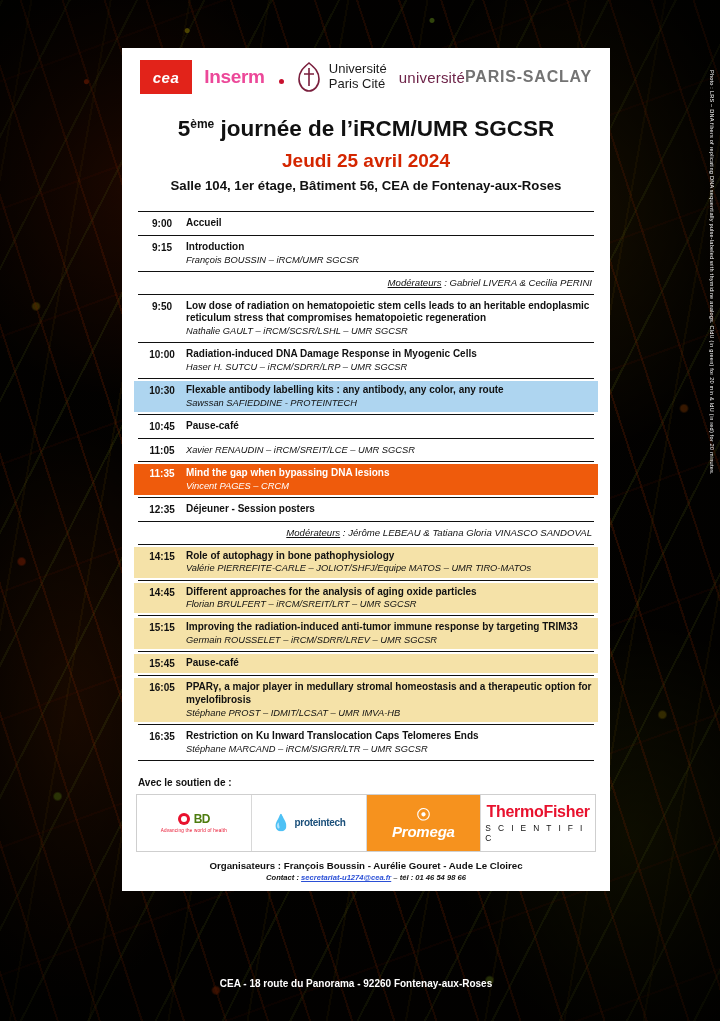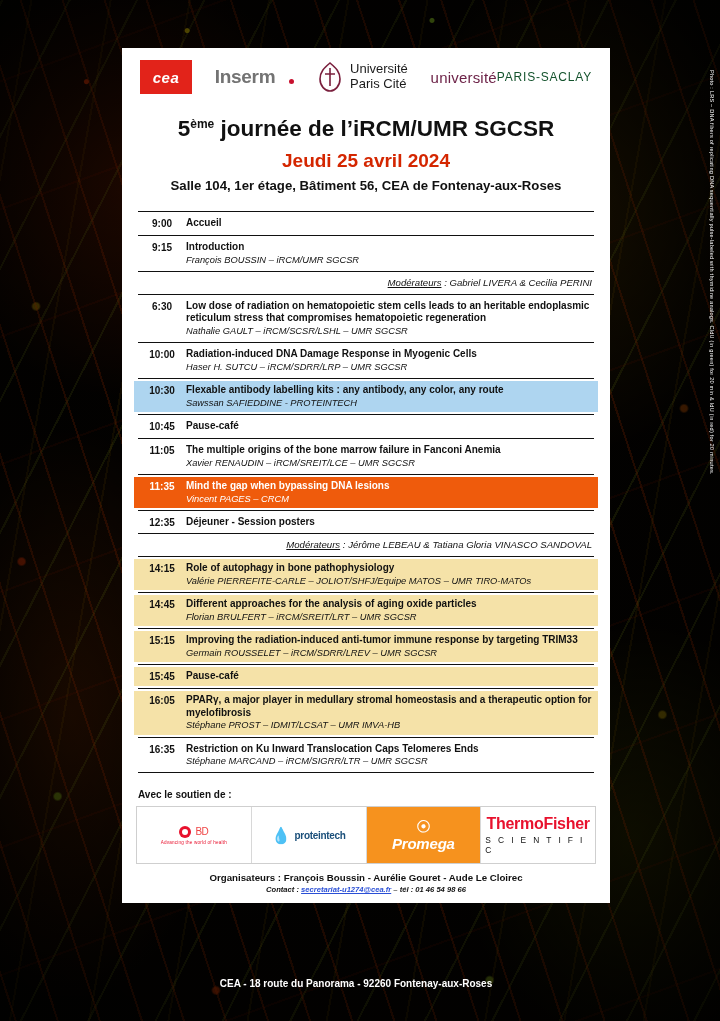--- a/index.html
+++ b/index.html
@@ -71,32 +71,32 @@
     gap:6px;
   }
   .logo { display:flex; align-items:center; }
   .logo-cea {
     width:52px; height:34px; background:#e2231a;
     display:flex; align-items:center; justify-content:center;
     color:#fff; font-size:15px; font-style:italic; font-weight:bold;
     letter-spacing:.5px;
   }
   .logo-inserm {
-    font-size:19px; font-weight:bold; color:#737373; letter-spacing:-.3px;
+    font-size:19px; font-weight:bold; color:#ec4899; letter-spacing:-.3px;
     display:flex; gap:14px;
   }
   .logo-inserm .dot { width:5px; height:5px; background:#c8102e; border-radius:50%; display:inline-block; margin-bottom:-9px;}
   .logo-upc { display:flex; align-items:center; gap:7px; }
   .upc-mark {
     width:26px; height:30px; color:#7a1f3d;
   }
   .upc-text { font-size:13px; line-height:1.12; color:#1b1b1b; font-weight:400; }
   .logo-ups { text-align:center; line-height:1.0; }
   .logo-ups .l1 { font-size:15px; color:#6d2348; letter-spacing:.2px; }
-  .logo-ups .l2 { font-size:12px; color:#14532d; font-weight:normal; letter-spacing:.8px; }
+  .logo-ups .l2 { font-size:16px; color:#737373; font-weight:bold; letter-spacing:.8px; }
 
   
   .title-block { text-align:center; padding:6px 10px 10px 10px; }
   .t1 { font-size:22.5px; font-weight:bold; color:#111; margin:6px 0 0 0; }
   .t1 sup { font-size:12px; }
   .t2 { font-size:19px; font-weight:bold; color:#d42600; margin:8px 0 0 0; }
   .t3 { font-size:13.2px; font-weight:bold; color:#111; margin:6px 0 2px 0; }
 
   
   .programme { padding:4px 12px 6px 12px; }
@@ -134,21 +134,21 @@
   }
   .sp {
     flex:1; display:flex; flex-direction:column; align-items:center; justify-content:center;
     padding:8px 4px; border-right:1px solid #d8d8d8; min-height:54px;
   }
   .sp:last-child { border-right:none; }
   .sp-promega { background:#f6921e; }
   .bd-line { display:flex; align-items:center; gap:4px; }
   .bd-mark { width:12px; height:12px; border-radius:50%; background:#e8112d; position:relative; }
   .bd-mark::after{content:"";position:absolute;left:3px;top:3px;width:6px;height:6px;border-radius:50%;background:#fff;}
-  .bd-txt { font-size:10px; font-weight:normal; color:#ef4444; letter-spacing:-.5px;}
+  .bd-txt { font-size:12px; font-weight:bold; color:#4d7c0f; letter-spacing:-.5px;}
   .bd-sub { font-size:4.6px; color:#e8112d; margin-top:2px; letter-spacing:.2px;}
   .pt-line { display:flex; align-items:center; gap:3px; }
   .pt-mark { font-size:16px; color:#2aa0dc; }
   .pt-txt { font-size:10px; color:#1a4f7a; font-weight:bold; letter-spacing:-.3px;}
   .pg-mark { font-size:15px; color:#fff; }
   .pg-txt { font-size:15px; color:#fff; font-weight:bold; font-style:italic; letter-spacing:-.2px;}
   .tb-line { display:flex; align-items:center; gap:4px; }
   .tb-mark { width:13px;height:13px;border-radius:50%;background:#1b75bb;}
   .tb-txt { font-size:13px; color:#1b75bb; font-weight:bold; letter-spacing:-.2px;}
   .tb-sub { font-size:3.6px; color:#555; margin-top:3px;}
@@ -236,21 +236,21 @@
       </div>
     </div>
     <div class="hr"></div>
 
     <div class="mods">
       <u>Modérateurs</u><span> : Gabriel LIVERA &amp; Cecilia PERINI</span>
     </div>
     <div class="hr"></div>
 
     <div class="row">
-      <div class="time">6:30</div>
+      <div class="time">9:50</div>
       <div class="body">
         <div class="ttl">Low dose of radiation on hematopoietic stem cells leads to an heritable endoplasmic reticulum stress that compromises hematopoietic regeneration</div>
         <div class="spk">Nathalie GAULT – iRCM/SCSR/LSHL – UMR SGCSR</div>
       </div>
     </div>
     <div class="hr"></div>
 
     <div class="row">
       <div class="time">10:00</div>
       <div class="body">
@@ -273,21 +273,20 @@
       <div class="time">10:45</div>
       <div class="body">
         <div class="ttl">Pause-café</div>
       </div>
     </div>
     <div class="hr"></div>
 
     <div class="row">
       <div class="time">11:05</div>
       <div class="body">
-        <div class="ttl">The multiple origins of the bone marrow failure in Fanconi Anemia</div>
         <div class="spk">Xavier RENAUDIN – iRCM/SREIT/LCE – UMR SGCSR</div>
       </div>
     </div>
     <div class="hr"></div>
 
     <div class="row hl-orange">
       <div class="time">11:35</div>
       <div class="body">
         <div class="ttl">Mind the gap when bypassing DNA lesions</div>
         <div class="spk">Vincent PAGES – CRCM</div>

